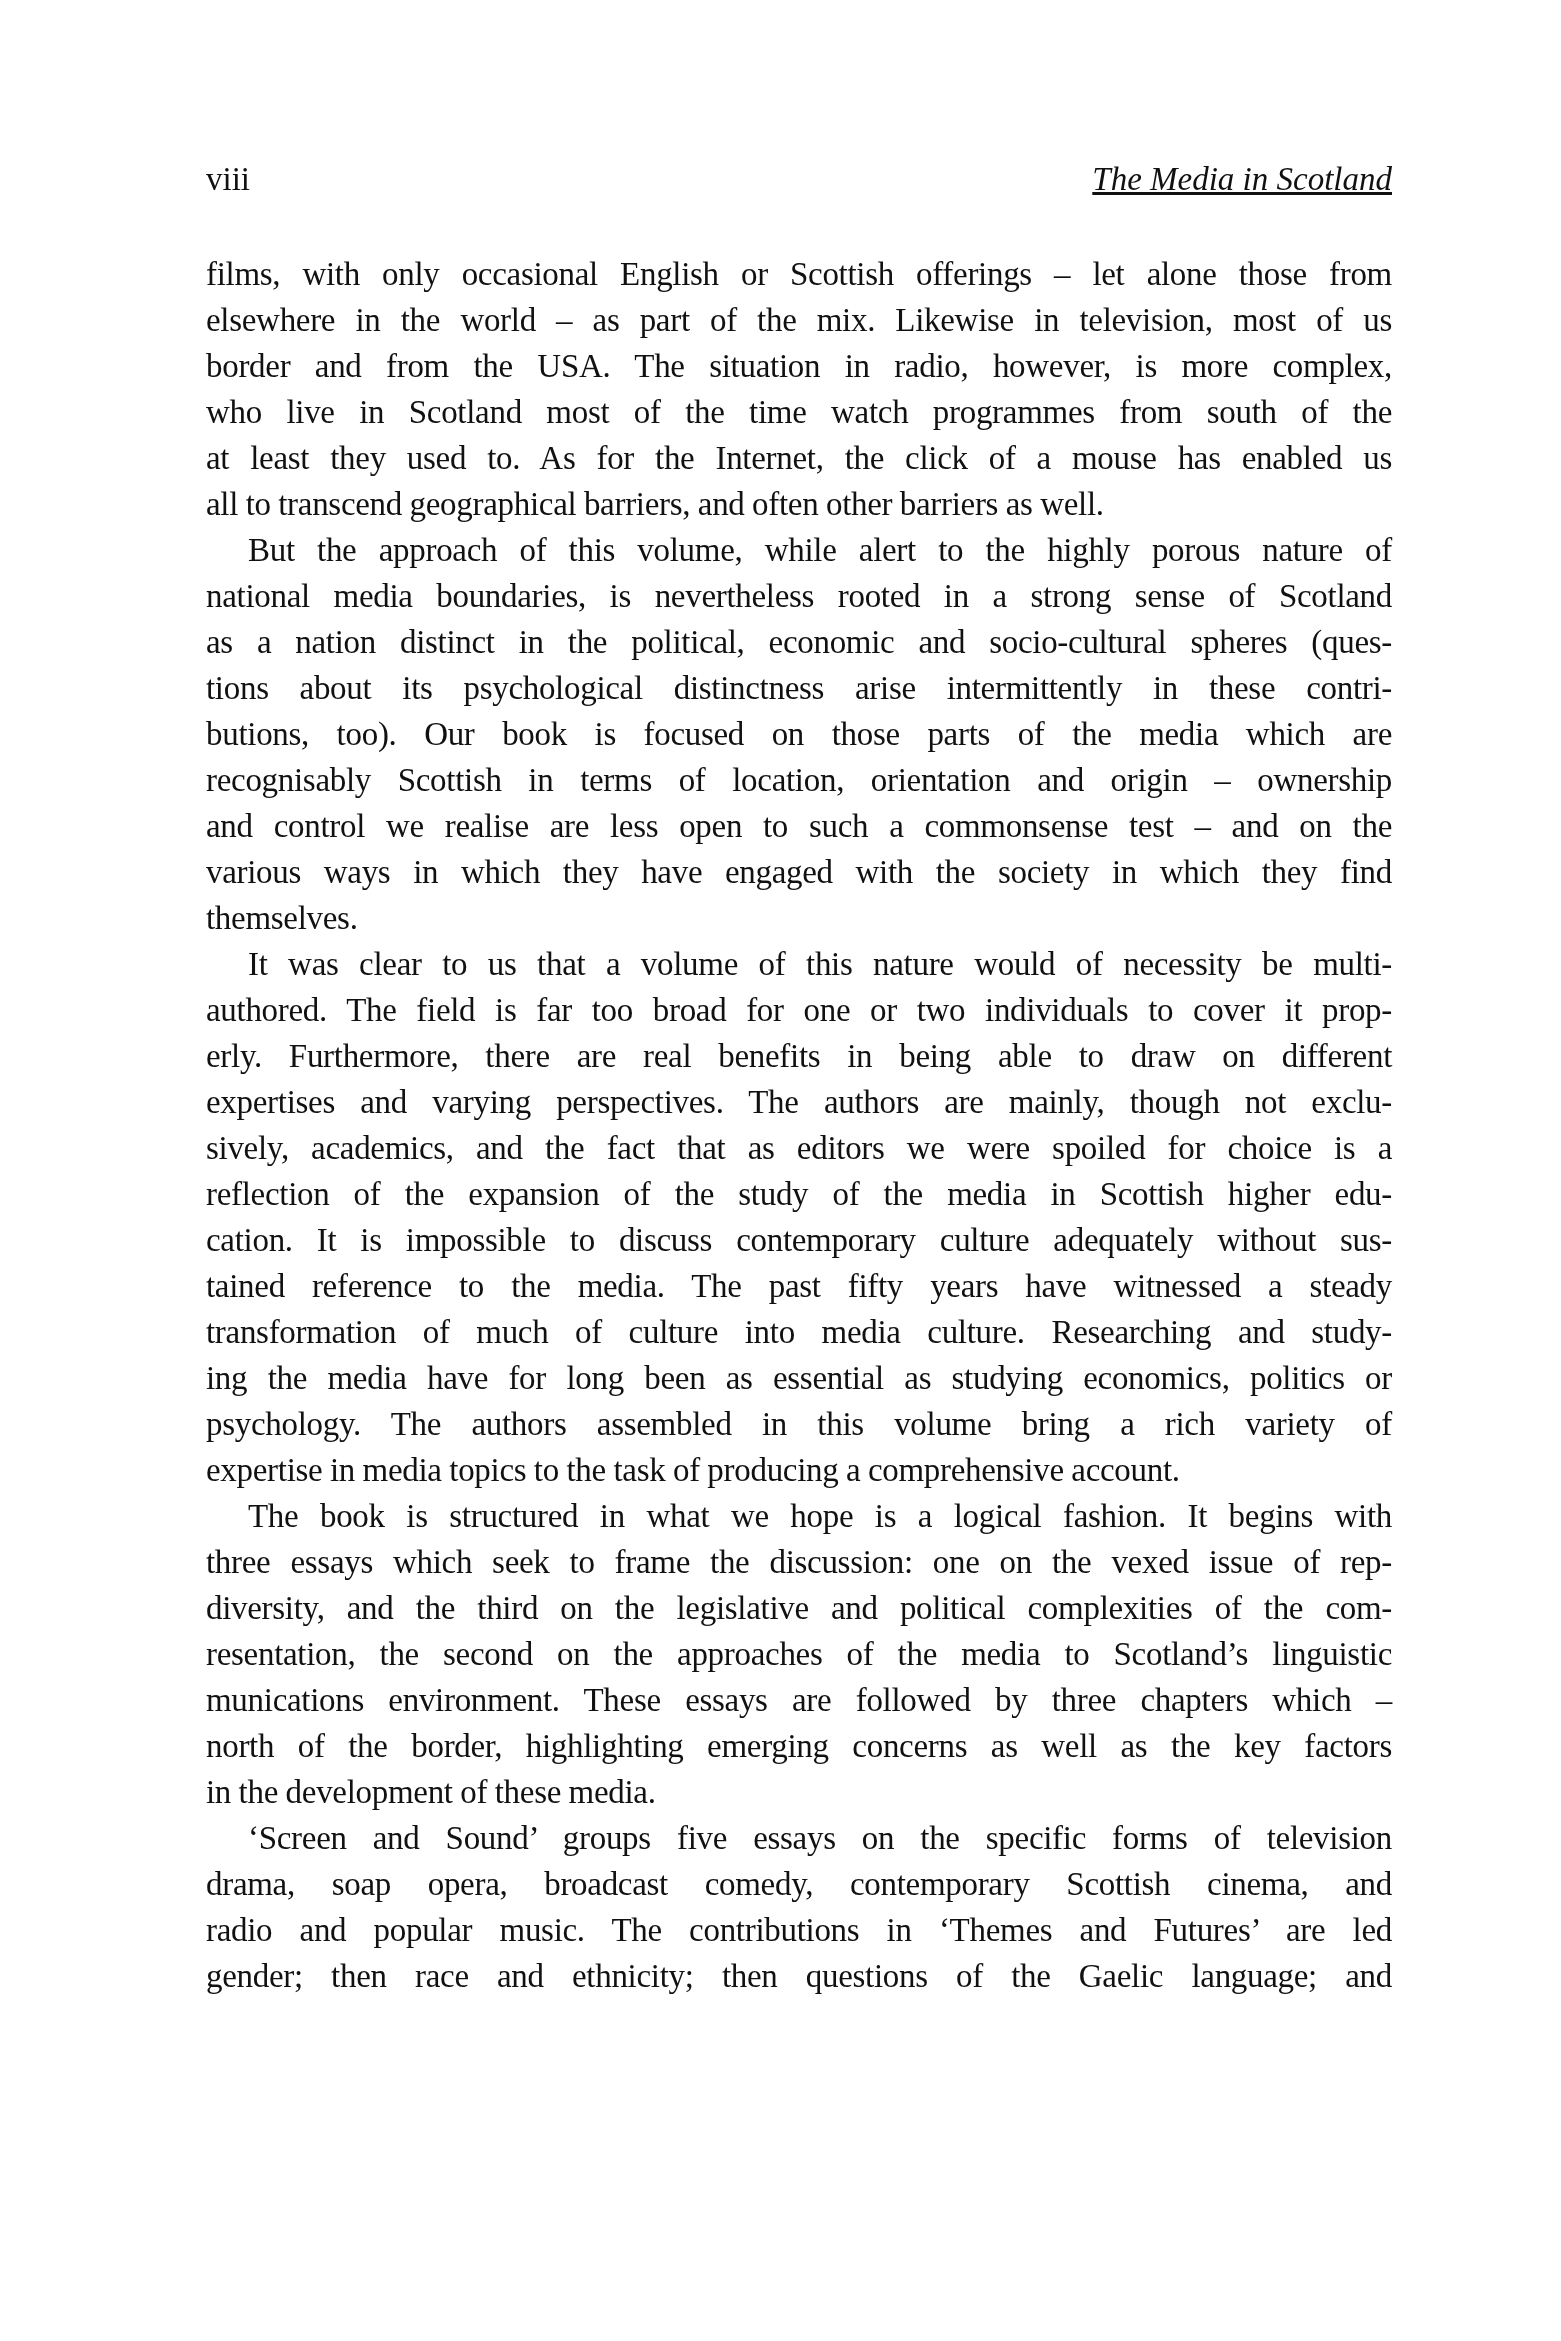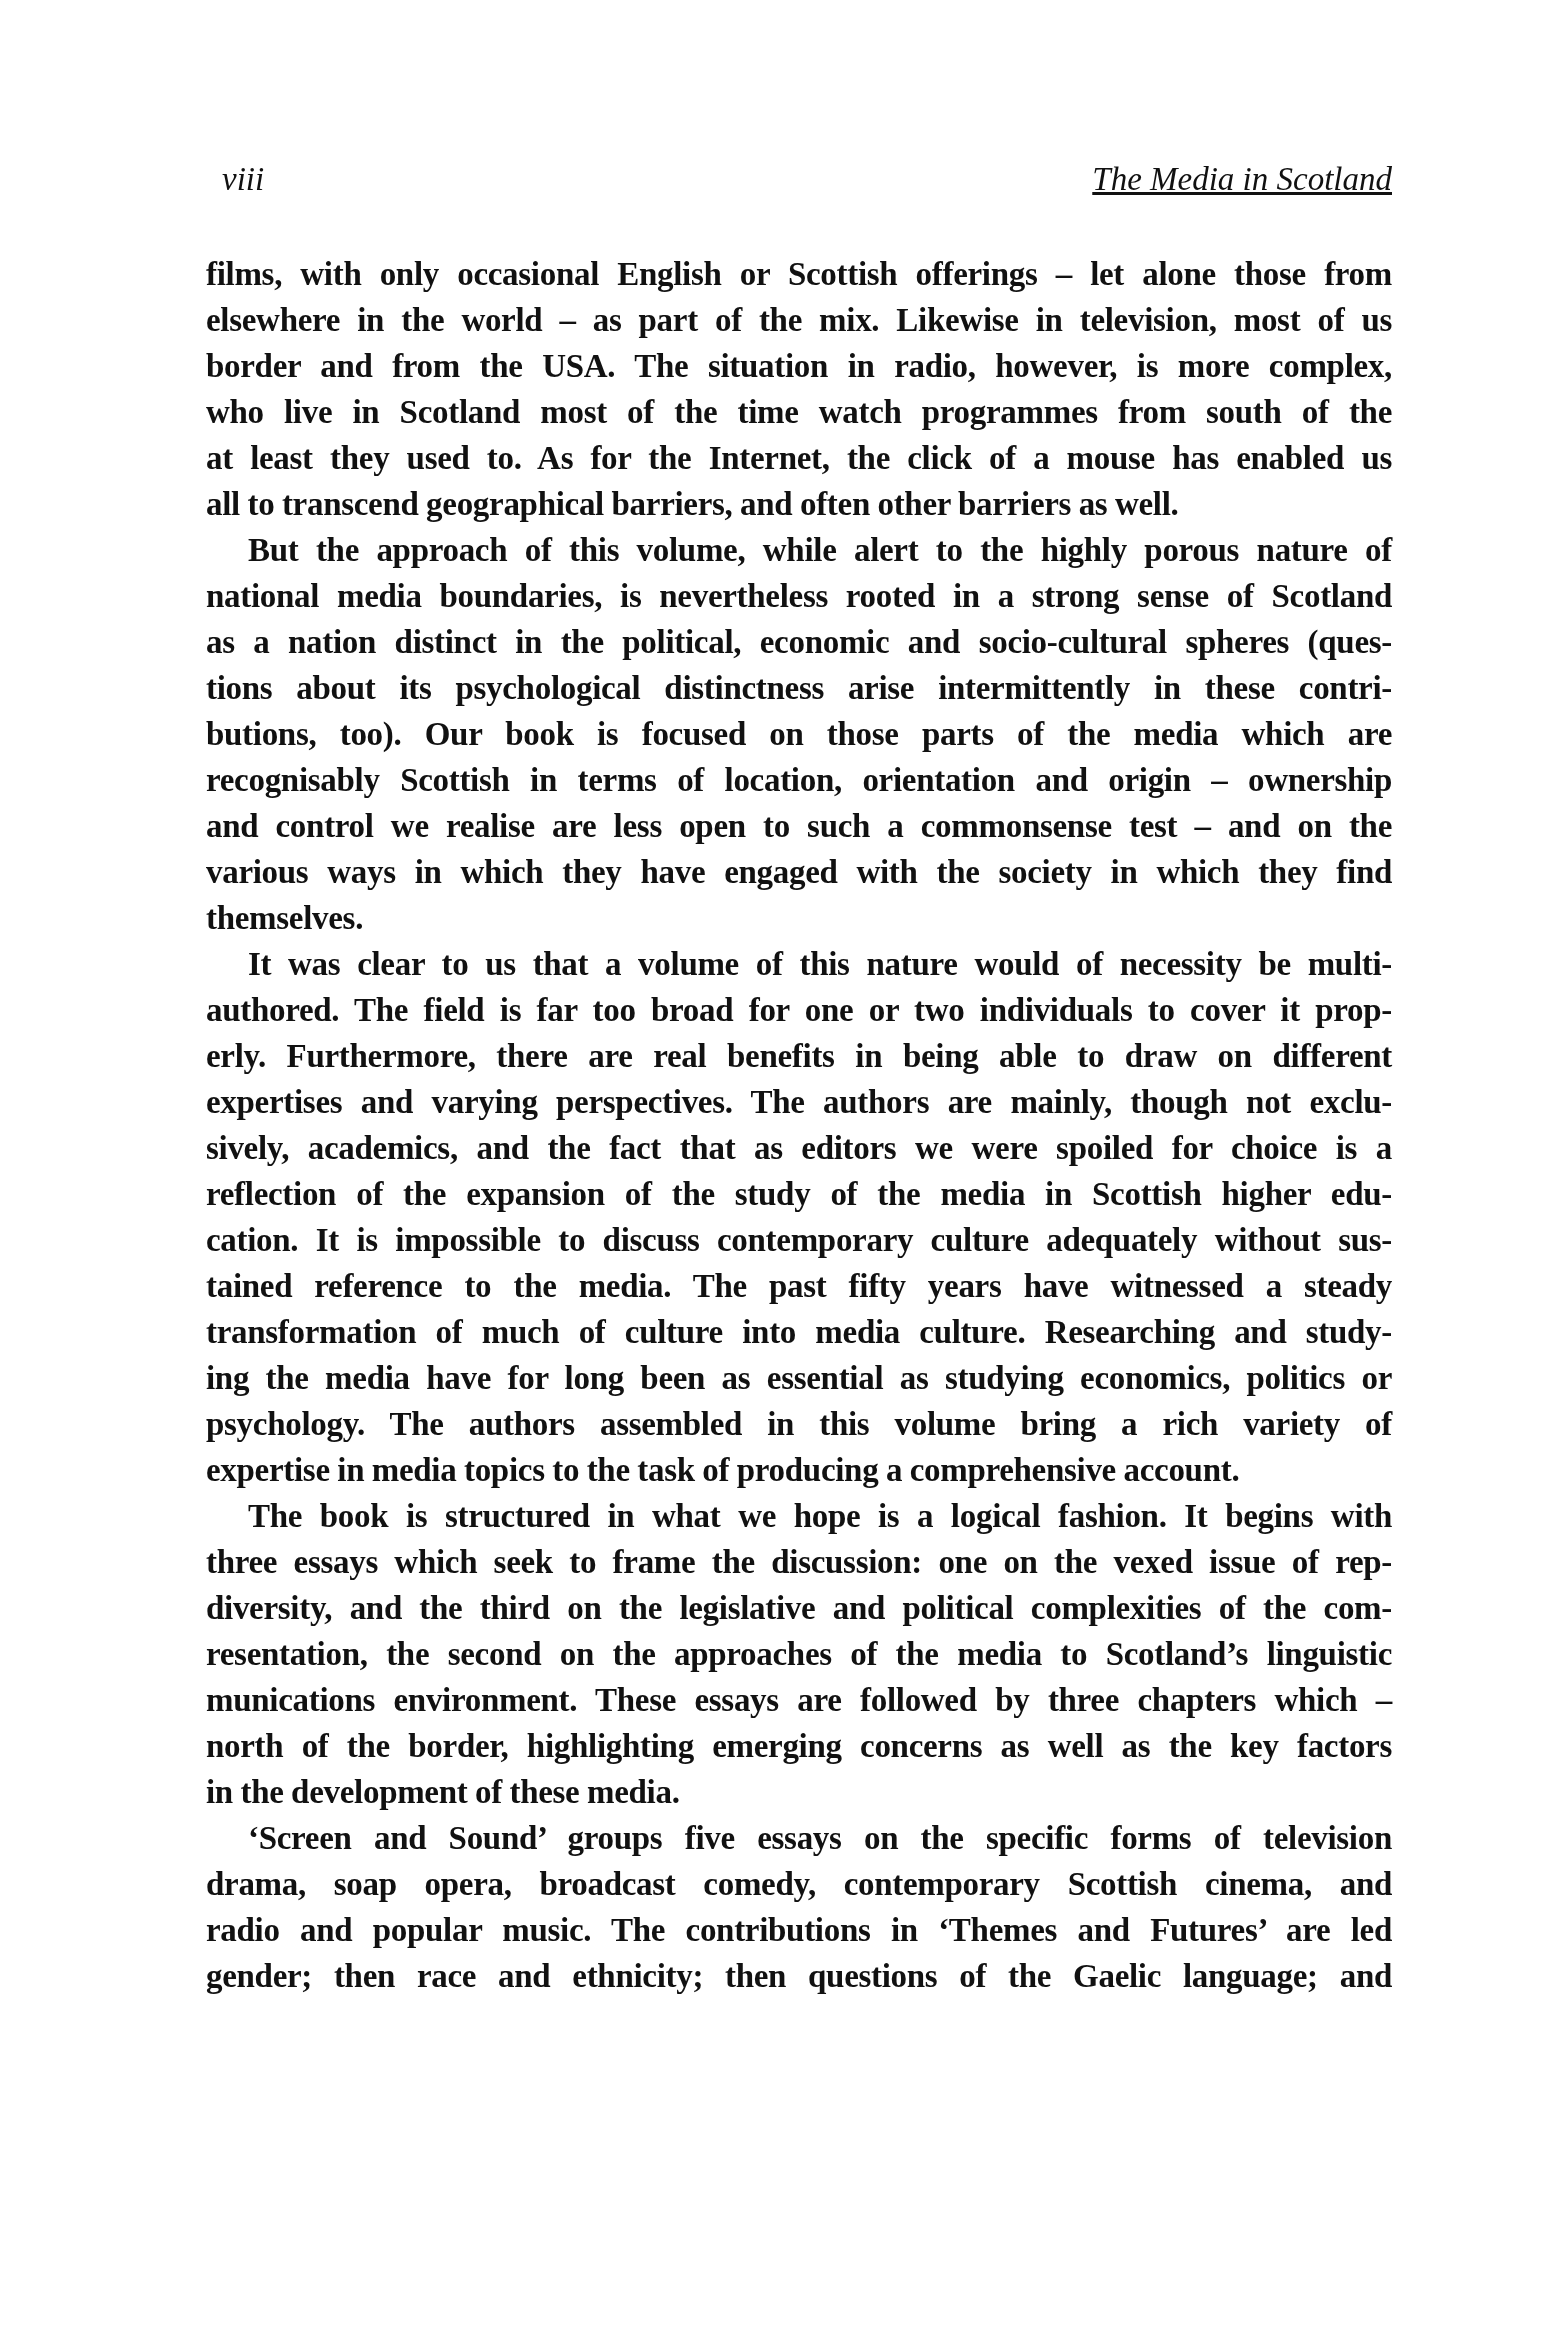--- a/index.html
+++ b/index.html
@@ -6,26 +6,26 @@
   body { width: 1561px; height: 2342px; position: relative; overflow: hidden; }
   .page {
     position: absolute; left: 0; top: 0; width: 1561px; height: 2342px; background: #fff;
     color: #111;
     font-family: "Liberation Serif", "DejaVu Serif", serif;
   }
   .running-head {
     position: absolute; left: 206px; top: 158px; width: 1186px; height: 42px;
     font-size: 33px; line-height: 42px;
   }
-  .folio { position: absolute; left: 16px; top: 0; font-style: italic; }
+  .folio { position: absolute; left: 0; top: 0; }
   .running-title { position: absolute; right: 0; top: 0; font-style: italic; text-decoration: underline; }
   .body-text {
     position: absolute; left: 206px; top: 251px; width: 1186px;
     font-size: 33px; line-height: 46px;
-    letter-spacing: -0.3px; word-spacing: -0.4px; font-weight: bold;
+    letter-spacing: -0.3px; word-spacing: -0.4px;
   }
   .line {
     display: block; height: 46px; white-space: nowrap;
     text-align: justify; text-align-last: justify;
   }
   .line.last { text-align-last: left; }
   .line.indent { padding-left: 42px; }
 </style>
 </head>
 <body>

